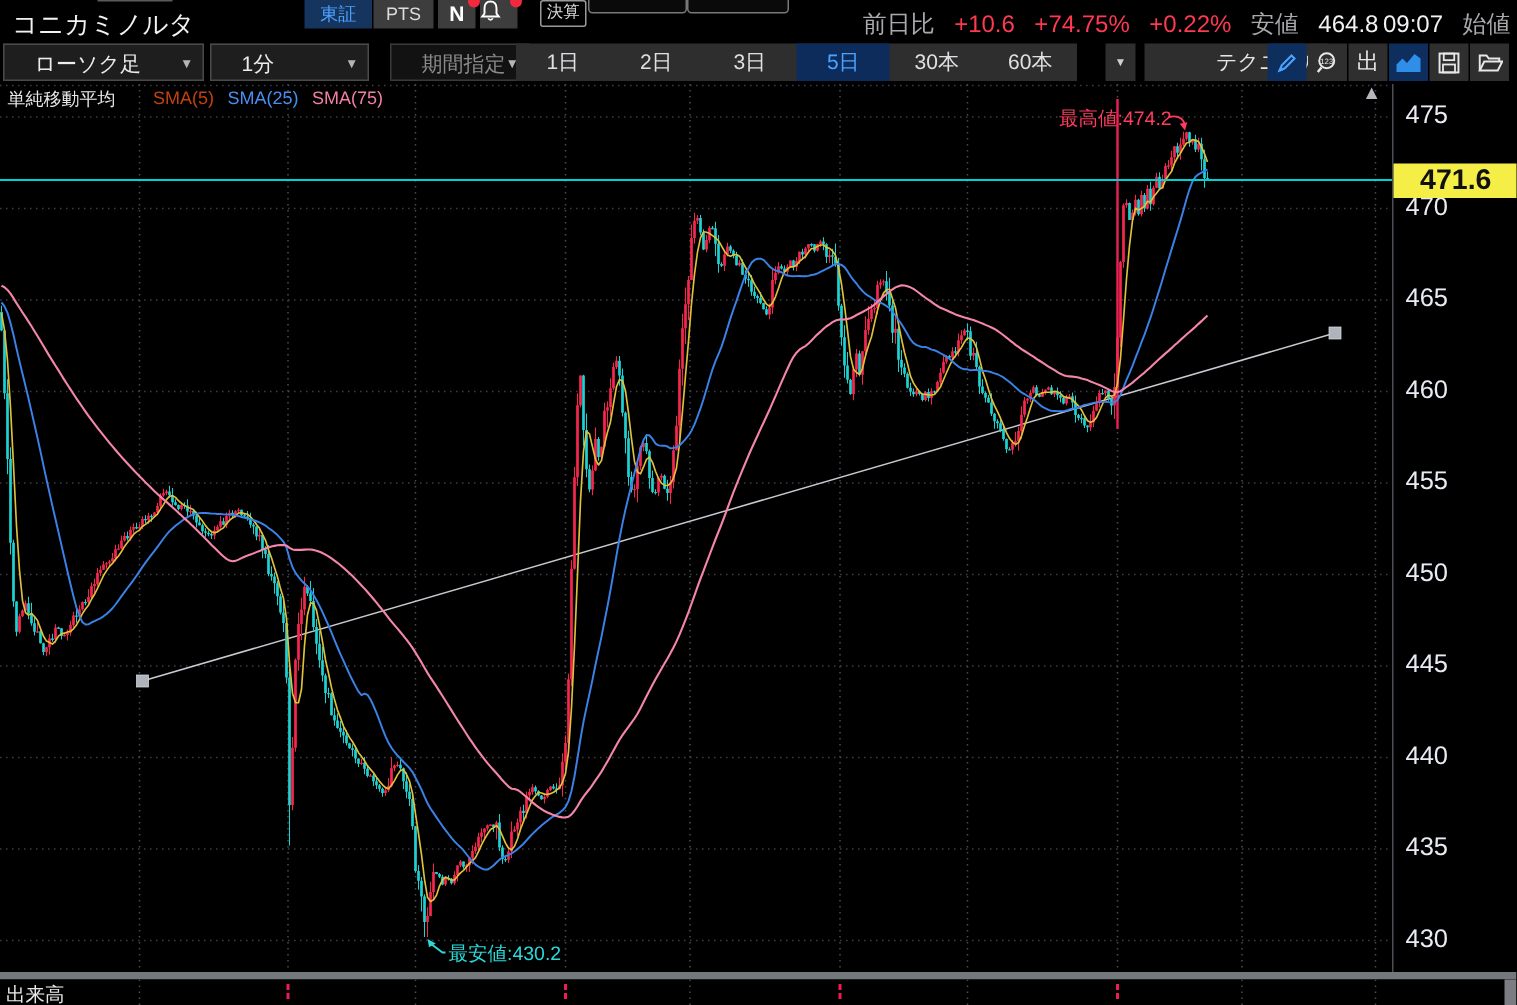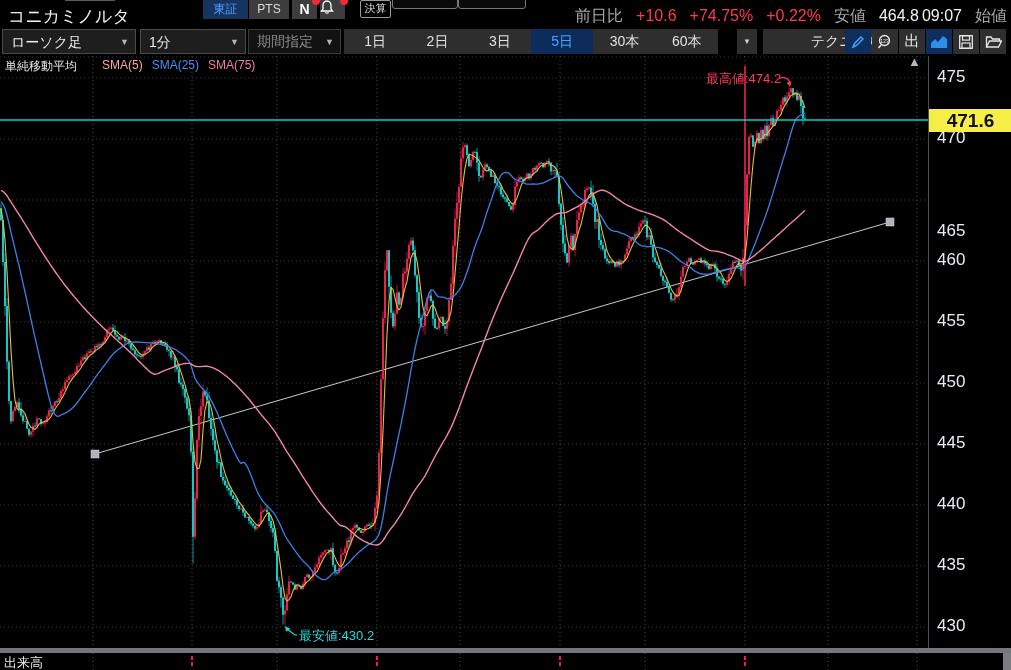--- a/index.html
+++ b/index.html
@@ -17,21 +17,21 @@
   .reddot{position:absolute;right:-3px;top:-3px;width:8px;height:8px;border-radius:50%;background:#f2283c;}
   .kessan{position:absolute;left:360px;top:0;width:29px;height:16px;border:1px solid #9a9a9a;
     border-radius:2px;color:#d8d8d8;font-size:11px;text-align:center;line-height:15px;}
   .clipbox{position:absolute;top:-13px;height:20px;border:1px solid #787878;border-radius:3px;background:#0a0a0a;}
   .quote{position:absolute;right:4px;top:6px;display:flex;gap:13px;font-size:16px;align-items:baseline;white-space:nowrap;}
   .q-lbl{color:#a9a9ad;} .q-red{color:#ff3950;} .q-wht{color:#f2f2f4;}
   .q-pair{display:flex;gap:3px;}
   
   .row2{position:absolute;left:0;top:28px;width:1011px;height:28px;background:#000;}
   .dd{position:absolute;top:1px;height:25px;background:#1e1e1e;border:1px solid #4a4a4a;
-    color:#ececec;font-size:14px;line-height:24px;padding-left:8px;box-sizing:border-box;}
+    color:#ececec;font-size:14px;line-height:24px;padding-left:20px;box-sizing:border-box;}
   .dd .arr{position:absolute;right:6px;top:0;font-size:9px;color:#b5b5b5;line-height:24px;}
   .dd.dim{color:#8a8a8a;border-color:#3a3a3a;background:#121212;}
   .seg{position:absolute;left:344px;top:1px;width:374px;height:25px;background:#2e2e2e;display:flex;}
   .seg .sbtn{flex:1;color:#dfe0e3;font-size:14px;text-align:center;line-height:25px;}
   .seg .sbtn.active{background:#0d2c5c;color:#4aa3ff;}
   .minidd{position:absolute;left:737px;top:1px;width:20px;height:25px;background:#2e2e2e;
     color:#cfcfcf;font-size:8px;text-align:center;line-height:25px;}
   .techbtn{position:absolute;left:763px;top:1px;width:77px;height:25px;background:#2e2e2e;
     color:#e5e5e5;font-size:14px;text-align:center;line-height:25px;padding-left:45px;}
   .ibtn{position:absolute;top:1px;width:26px;height:25px;background:#2f2f2f;display:flex;
@@ -84,21 +84,21 @@
         <span class="q-wht">464.8</span>
         <span class="q-wht">09:07</span>
       </span>
       <span class="q-lbl">始値</span>
     </div>
   </div>
 
   <div class="row2">
     <div class="dd" style="left:2px;width:134px;"><span>ローソク足</span><span class="arr">▼</span></div>
     <div class="dd" style="left:140px;width:106px;"><span>1分</span><span class="arr">▼</span></div>
-    <div class="dd dim" style="left:248px;width:93px;font-family:Liberation Serif, serif;"><span>期間指定</span><span class="arr">▼</span></div>
+    <div class="dd dim" style="left:260px;width:93px;"><span>期間指定</span><span class="arr">▼</span></div>
     <div class="seg" id="rangeSeg">
         <div class="sbtn">1日</div>
         <div class="sbtn">2日</div>
         <div class="sbtn">3日</div>
         <div class="sbtn active">5日</div>
         <div class="sbtn">30本</div>
         <div class="sbtn">60本</div>
       </div>
     <div class="minidd">▼</div>
     <div class="techbtn">テクニカル</div>
@@ -175,27 +175,27 @@
         <rect x="886" y="162" width="8" height="8" fill="#aeb3bc" stroke="#d8dbe0" stroke-width="0.5"></rect>
         <text x="706" y="27" fill="#ff3b5f" font-size="13" font-family="Liberation Sans,sans-serif">最高値:474.2</text>
         <path d="M779 22 Q788 20 790 27" stroke="#ff3b5f" fill="none" stroke-width="1.2"></path>
         <path d="M790 31 l-3.5 -4.5 l5 -1 z" fill="#ff3b5f"></path>
         <text x="299" y="584" fill="#2bd9d9" font-size="13" font-family="Liberation Sans,sans-serif">最安値:430.2</text>
         <path d="M287 573 L295 579 L297 579" stroke="#2bd9d9" fill="none" stroke-width="1.2"></path>
         <path d="M285 570 l1 5.5 l4.5 -2.5 z" fill="#2bd9d9"></path>
       </svg>
     <div class="legend">
       <span class="lt">単純移動平均</span>
-      <span id="legendItems"><span style="color: #fca5a5; margin-right: 9px;">SMA(5)</span><span style="color: rgb(74, 141, 240); margin-right: 9px;">SMA(25)</span><span style="color: rgb(242, 127, 164); margin-right: 9px;">SMA(75)</span></span>
+      <span id="legendItems"><span style="color: #c2410c; margin-right: 9px;">SMA(5)</span><span style="color: rgb(74, 141, 240); margin-right: 9px;">SMA(25)</span><span style="color: rgb(242, 127, 164); margin-right: 9px;">SMA(75)</span></span>
     </div>
     <span class="scroll-tri">▲</span>
     <div class="axis" id="priceAxis">
         <div class="tick" style="top: 11px;">475</div>
         <div class="tick" style="top: 72px;">470</div>
-        <div class="tick" style="top: 133px; margin-top: 32px;">465</div>
+        <div class="tick" style="top: 133px;">465</div>
         <div class="tick" style="top: 194px;">460</div>
         <div class="tick" style="top: 255px;">455</div>
         <div class="tick" style="top: 316px;">450</div>
         <div class="tick" style="top: 377px;">445</div>
         <div class="tick" style="top: 438px;">440</div>
         <div class="tick" style="top: 499px;">435</div>
         <div class="tick" style="top: 560px;">430</div>
         <div class="badge" style="top: 53px;">471.6</div>
       </div>
   </div>

